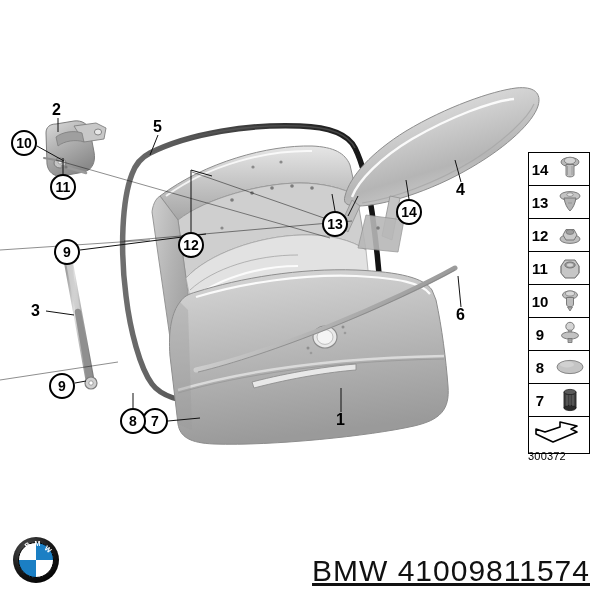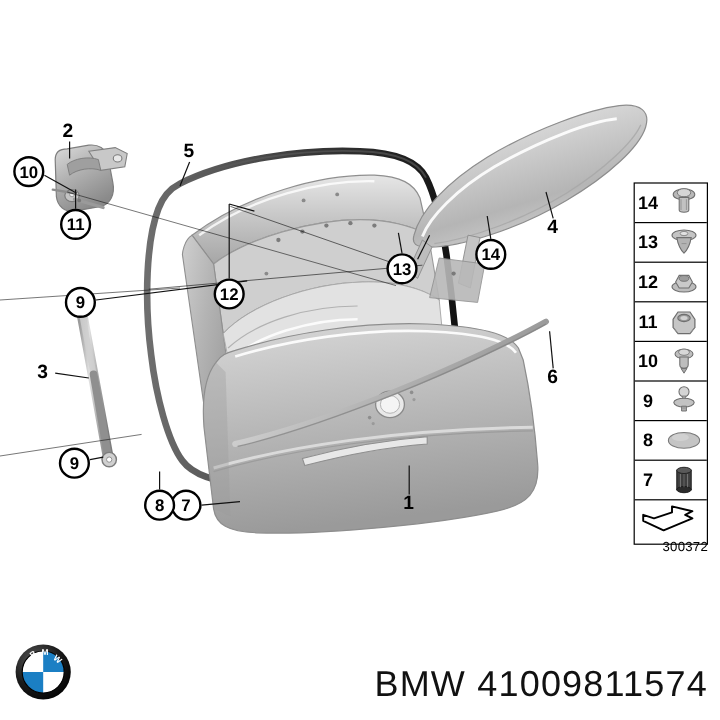--- a/index.html
+++ b/index.html
@@ -97,21 +97,21 @@
   .legend-arrow-row {
     height: 36px;
     border-bottom: none;
     justify-content: center;
   }
   .legend-code {
     position: absolute;
     left: 528px;
     top: 450px;
     width: 62px;
-    text-align: right;
+    text-align: left;
     font-family: "Liberation Sans", sans-serif;
     font-size: 11px;
     color: #000;
     letter-spacing: 0.2px;
   }
 
   
   .footer {
     position: absolute;
     left: 0;
@@ -131,20 +131,21 @@
     position: absolute;
     left: 300px;
     top: 34px;
     width: 290px;
     text-align: right;
     font-family: "Liberation Sans", sans-serif;
     font-size: 30px;
     letter-spacing: 1px;
     color: #111;
     white-space: nowrap;
+    text-decoration: underline;
   }
 </style>
 </head>
 <body>
 
 <div id="page">
 
   <div class="diagram-area">
     <svg class="art" viewBox="0 0 600 520">
       <defs>

